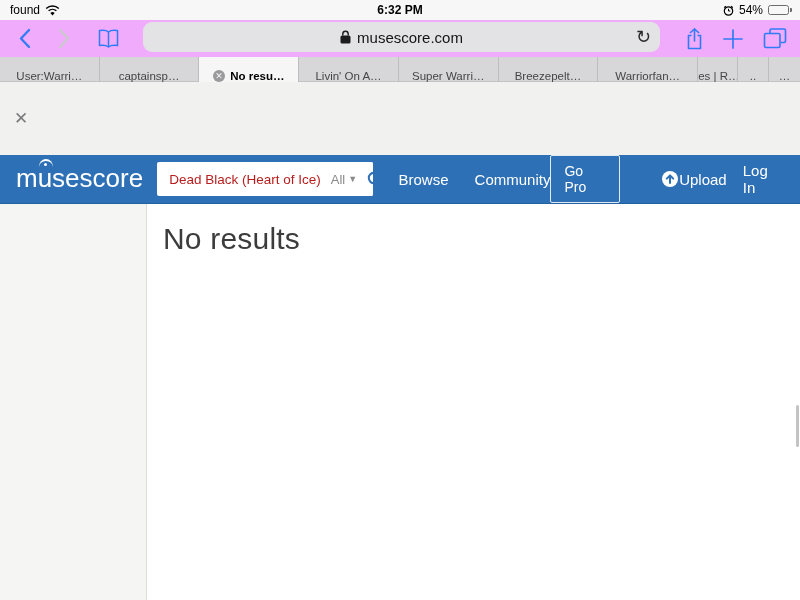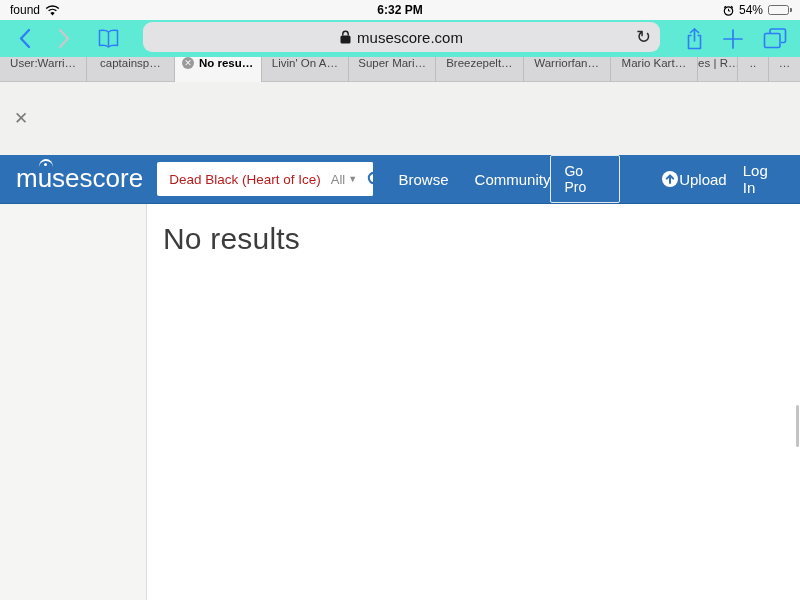--- a/index.html
+++ b/index.html
@@ -10,31 +10,31 @@
   .status-bar { position:relative; height:20px; background:#f7f7f7; font-size:12px; color:#000; }
   .sb-left { position:absolute; left:10px; top:3px; display:flex; align-items:center; gap:5px; }
   .sb-time { position:absolute; left:0; right:0; top:3px; text-align:center; font-weight:bold; }
   .sb-right { position:absolute; right:8px; top:3px; display:flex; align-items:center; gap:5px; }
   .batt-body { width:21px; height:10px; border:1px solid #6d6d6f; border-radius:2.5px; padding:1px; position:relative; }
   .batt-fill { height:100%; width:54%; background:#000; border-radius:1px; }
   .batt-cap { width:2px; height:4px; background:#6d6d6f; border-radius:0 1px 1px 0; margin-left:1px; }
   .batt-wrap { display:flex; align-items:center; }
 
   
-  .toolbar { position:relative; height:37px; background:#5eead4; }
+  .toolbar { position:relative; height:37px; background:#f0abfc; }
   .tb-btn { position:absolute; top:0; height:37px; display:flex; align-items:center; justify-content:center; }
   .url-pill { position:absolute; left:143px; top:2px; width:517px; height:30px; background:#e3e3e5;
               border-radius:9px; display:flex; align-items:center; justify-content:center; gap:6px; }
   .url-text { font-size:15px; color:#141414; }
   .reload { position:absolute; right:9px; top:0; height:30px; display:flex; align-items:center;
             font-size:18px; color:#2b2b2d; }
 
   
   .tabbar { display:flex; height:25px; background:#d4d4d6; }
-  .tab { flex:1 1 0; display:flex; align-items:flex-start; justify-content:center; gap:5px;
+  .tab { flex:1 1 0; display:flex; align-items:flex-end; justify-content:center; gap:5px;
          background:#d7d7d9; border-right:1px solid #bdbdbf; box-shadow:inset 0 -1px 0 #c3c3c5;
          font-size:11.5px; color:#454547; white-space:nowrap; overflow:hidden; }
   .tab:last-child { border-right:none; }
   .tab--active { background:#f6f6f6; box-shadow:none; color:#000; font-weight:bold; }
   .tab--sm1 { flex:0 0 40px; }
   .tab--sm2 { flex:0 0 31px; }
   .tab--sm3 { flex:0 0 31px; }
   .tab-close { width:12px; height:12px; border-radius:50%; background:#9a9a9c; color:#f4f4f4;
                font-size:9px; line-height:12px; text-align:center; font-weight:normal; flex:0 0 12px; }
 
@@ -163,30 +163,27 @@
       <span>captainsp…</span>
     </div>
   <div class="tab tab--active">
     <span class="tab-close">✕</span>
     <span>No resu…</span>
   </div>
   <div class="tab">
       <span>Livin' On A…</span>
     </div>
   <div class="tab">
-      <span>Super Mari…</span>
+      <span>Super Warri…</span>
     </div>
   <div class="tab">
       <span>Breezepelt…</span>
     </div>
   <div class="tab">
       <span>Warriorfan…</span>
-    </div>
-  <div class="tab">
-      <span>Mario Kart…</span>
     </div>
   <div class="tab tab--sm1">
       <span>ies | R…</span>
     </div>
   <div class="tab tab--sm2">
       <span>..</span>
     </div>
   <div class="tab tab--sm3">
       <span>…</span>
     </div>

